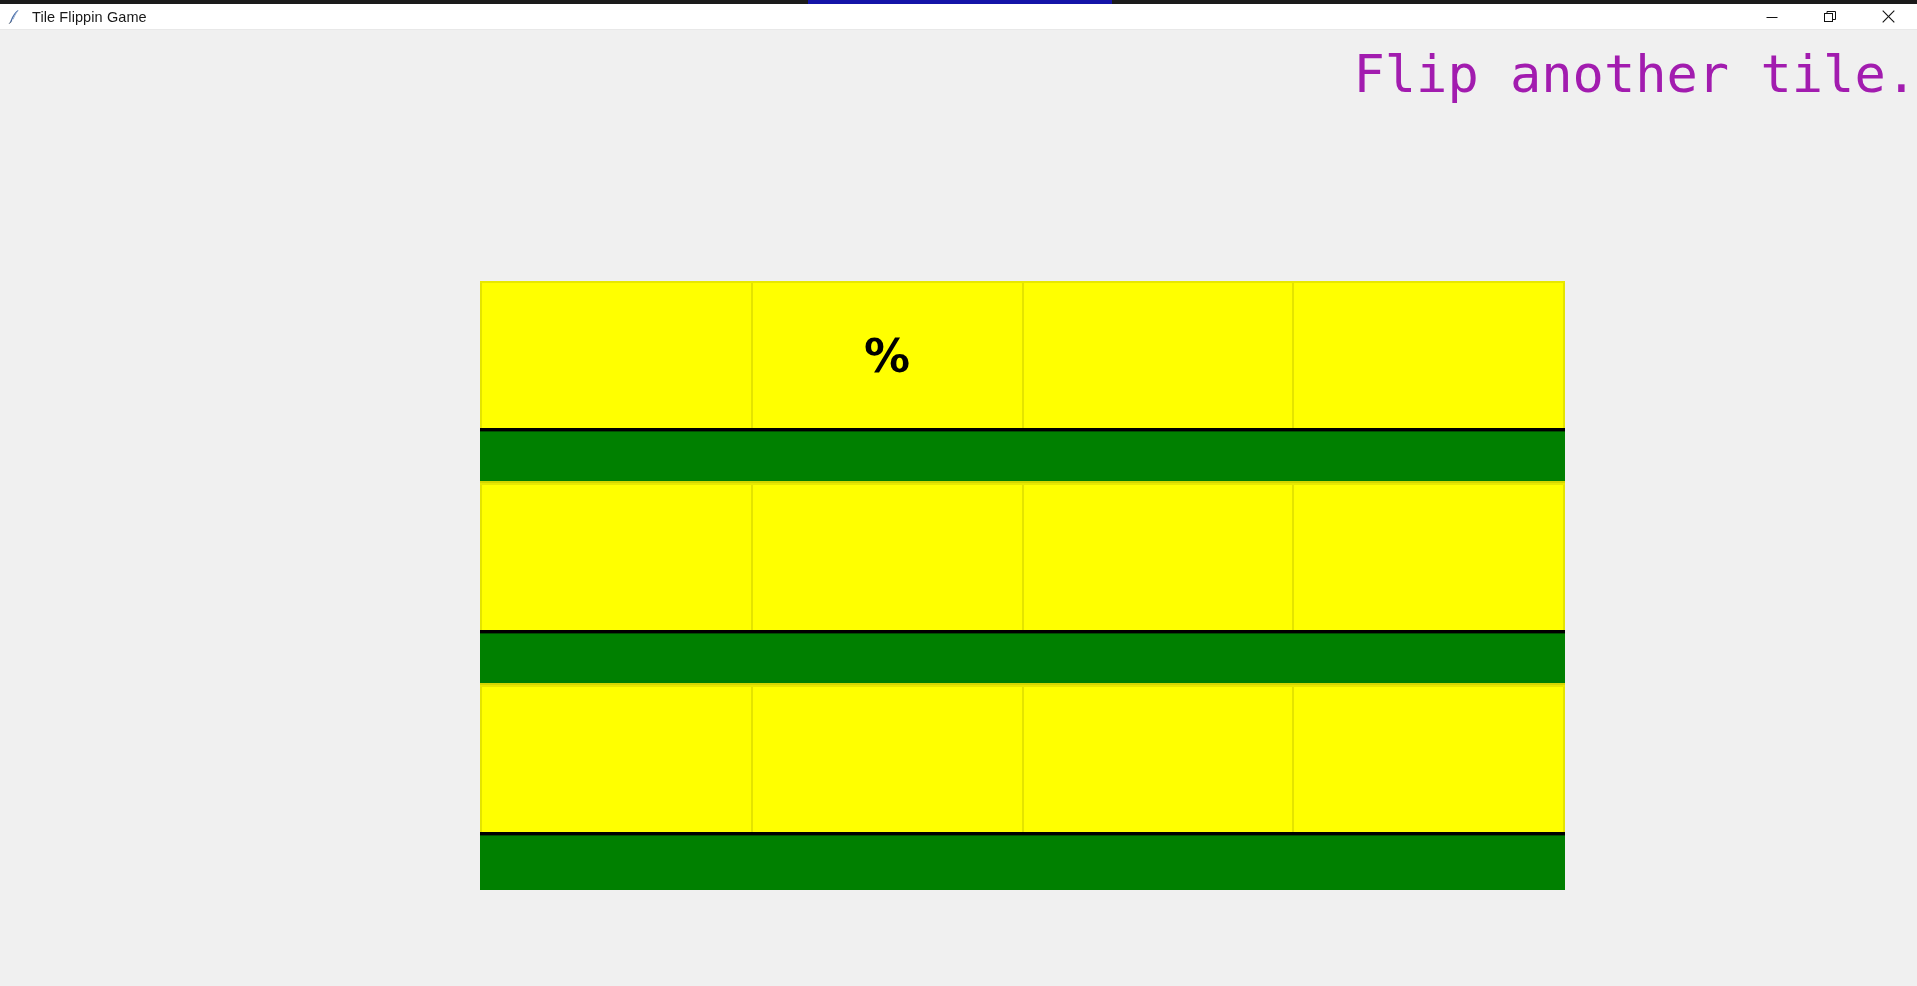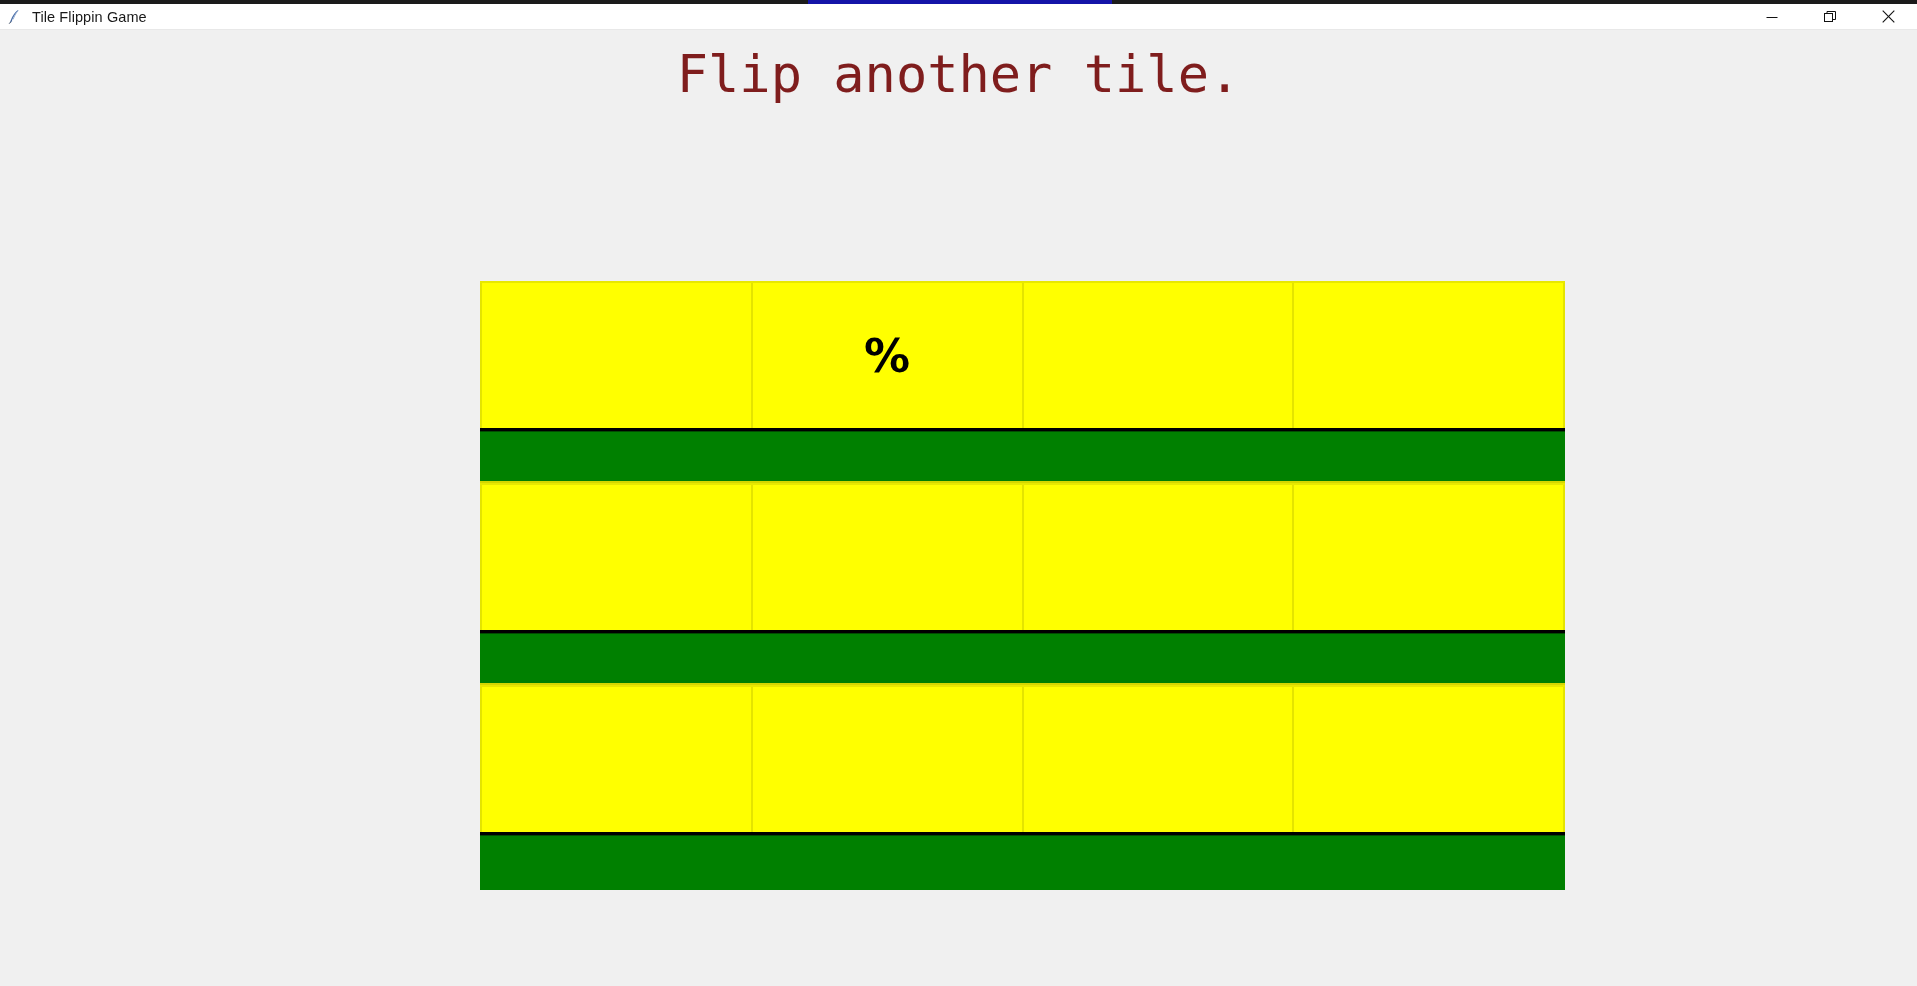--- a/index.html
+++ b/index.html
@@ -92,25 +92,25 @@
     width: 1917px;
     height: 957px;
     background: #f0f0f0;
     overflow: hidden;
   }
 
   .status-heading {
     position: absolute;
     left: 0; top: 14px;
     width: 1917px;
-    text-align: center;
+    text-align: right;
     font-family: "DejaVu Sans Mono", "Liberation Mono", monospace;
     font-size: 52px;
     line-height: 62px;
-    color: #7f1d1d;
+    color: #a21caf;
     white-space: nowrap;
   }
 
   
   .board {
     position: absolute;
     left: 480px;
     top: 252px;
     width: 1085px;
   }

